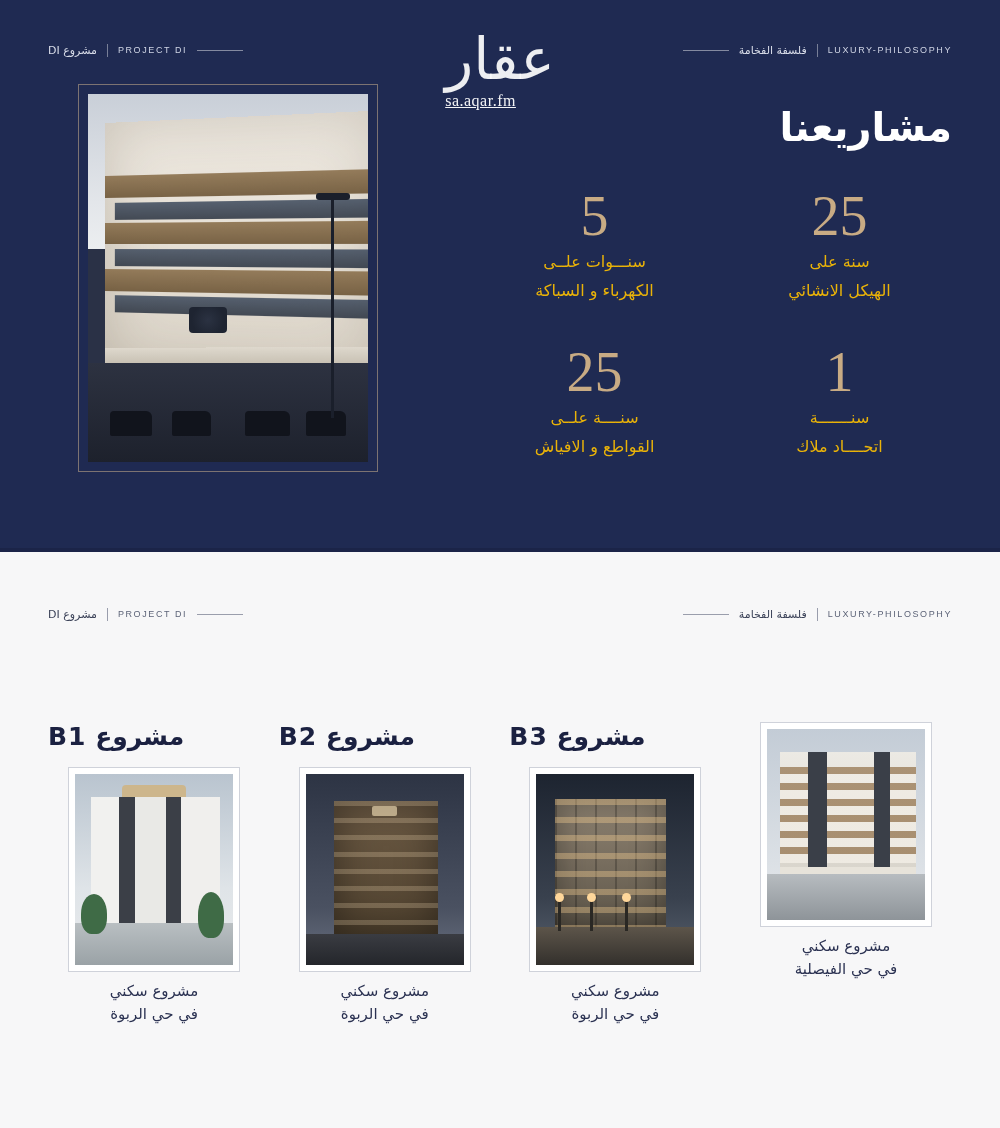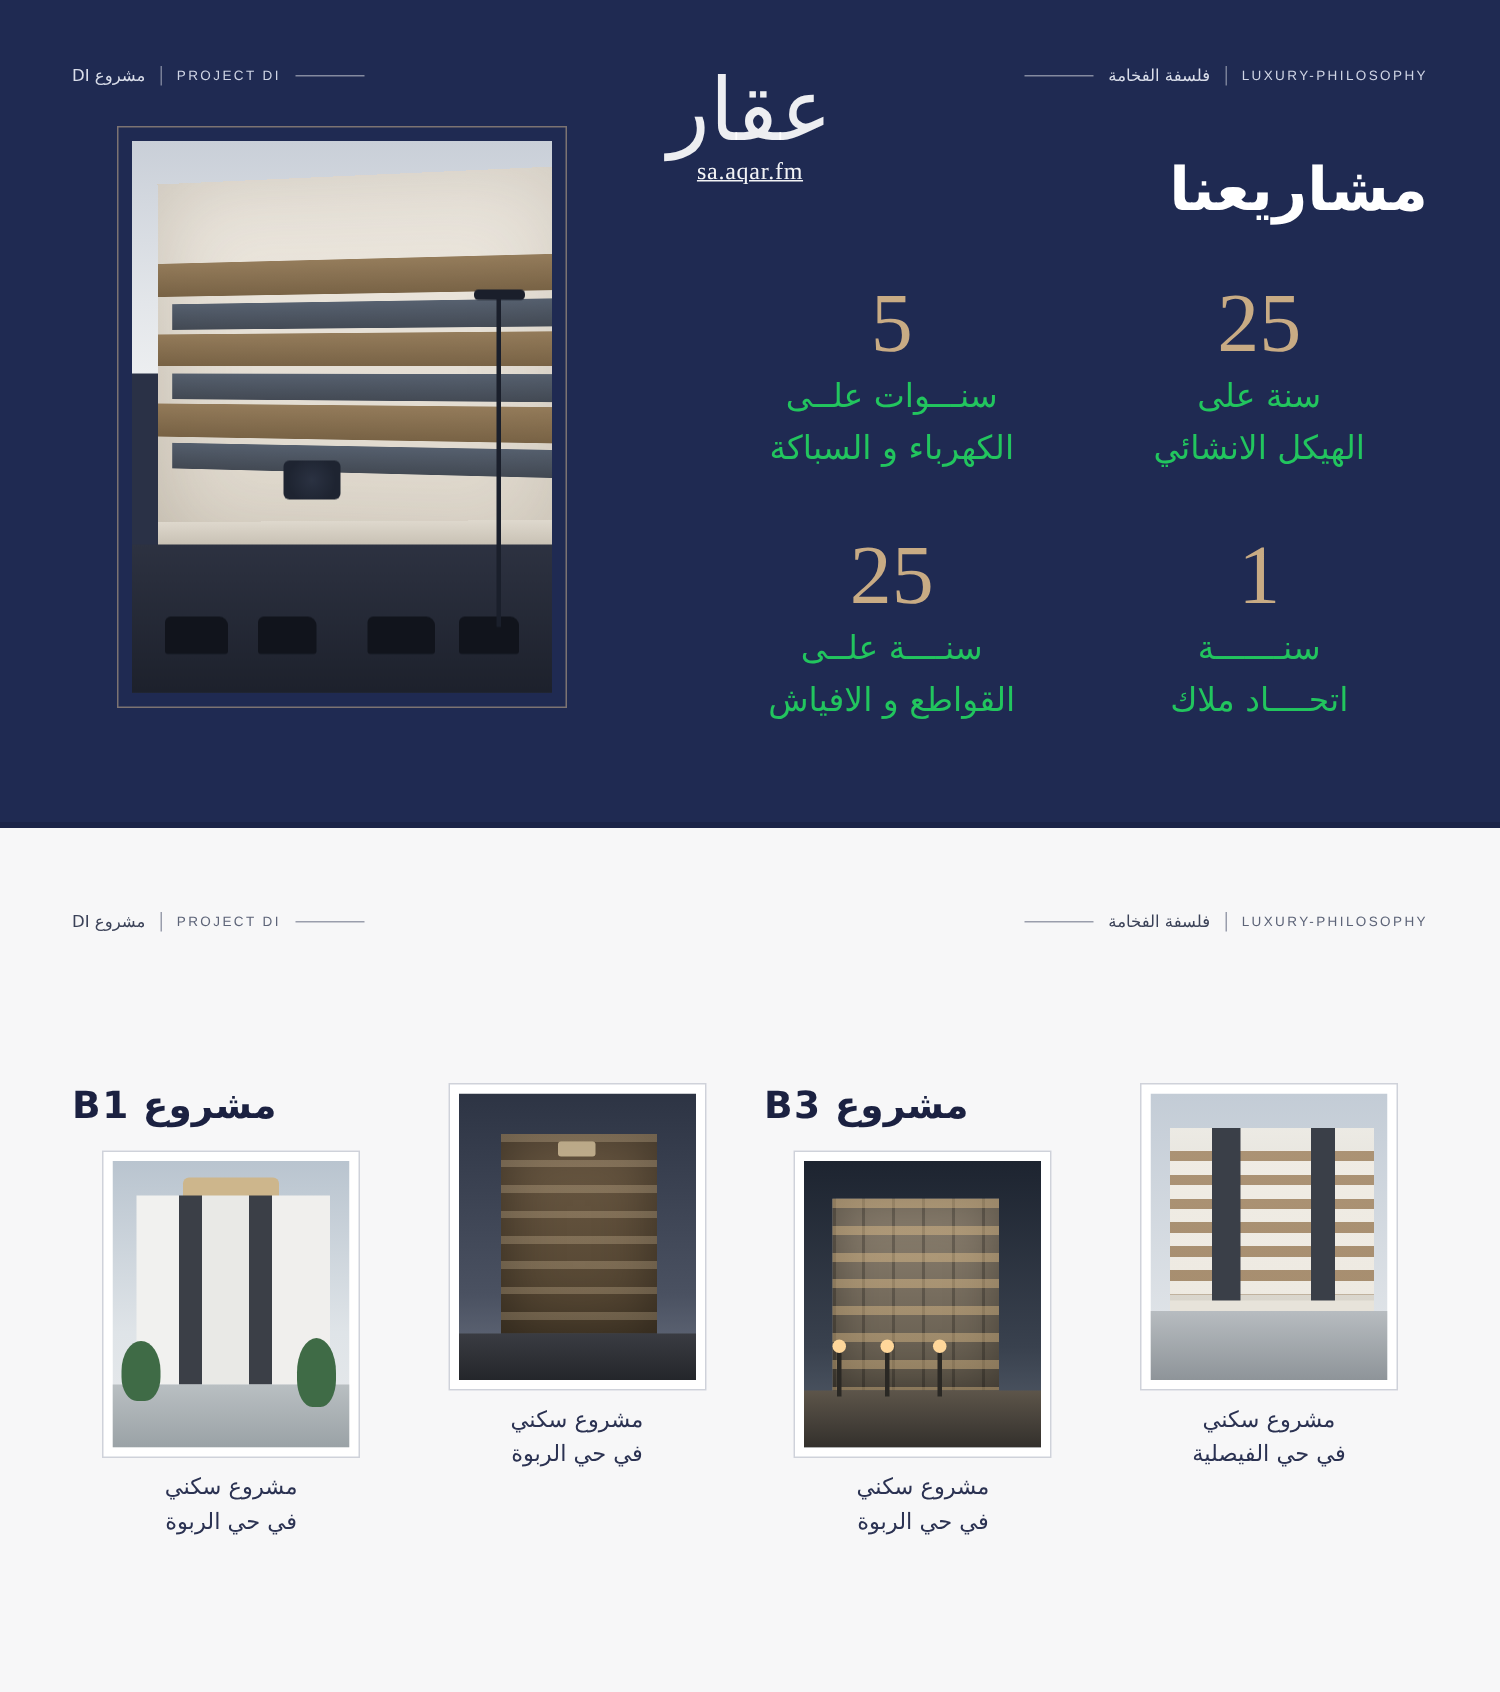--- a/index.html
+++ b/index.html
@@ -156,24 +156,23 @@
     bottom: 35%;
     width: 38px;
     height: 26px;
     background: radial-gradient(circle at 50% 50%, #2b3242 0%, #1e2431 70%);
     border-radius: 4px;
   }
 
   
   .watermark {
     position: absolute;
-    top: 44px;
+    top: 30px;
     left: 50%;
     transform: translateX(-50%);
-    text-align: center;
     z-index: 6;
     pointer-events: none;
   }
   .wm-ar {
     font-size: 58px;
     color: rgba(255,255,255,0.92);
     font-family: "DejaVu Sans", sans-serif;
     line-height: 1;
     letter-spacing: -2px;
   }
@@ -213,22 +212,22 @@
   .g-item { text-align: center; }
   .g-num {
     font-size: 56px;
     line-height: 1;
     color: #c8ab84;
     font-family: "Liberation Serif", serif;
     font-weight: 300;
     direction: ltr;
   }
   .g-l1, .g-l2 {
-    color: #22c55e;
-    font-size: 22px;
+    color: #eab308;
+    font-size: 16px;
     font-family: "DejaVu Sans", sans-serif;
     margin-top: 8px;
     letter-spacing: 2px;
   }
   .g-l2 { margin-top: 10px; letter-spacing: 0; }
 
   
   .panel-bottom {
     position: relative;
     width: 1000px;
@@ -475,20 +474,21 @@
             </div>
           </div>
         </div>
         <div class="proj-cap">
           <div>مشروع سكني</div>
           <div>في حي الربوة</div>
         </div>
       </div>
 
       <div class="proj">
+        <div class="proj-title">مشروع B2</div>
         <div class="proj-frame">
           <div class="proj-photo">
             <div class="pb b2">
               <div class="sky2"></div>
               <div class="mass"></div>
               <div class="winc"></div>
               <div class="crest"></div>
               <div class="grnd"></div>
             </div>
           </div>

